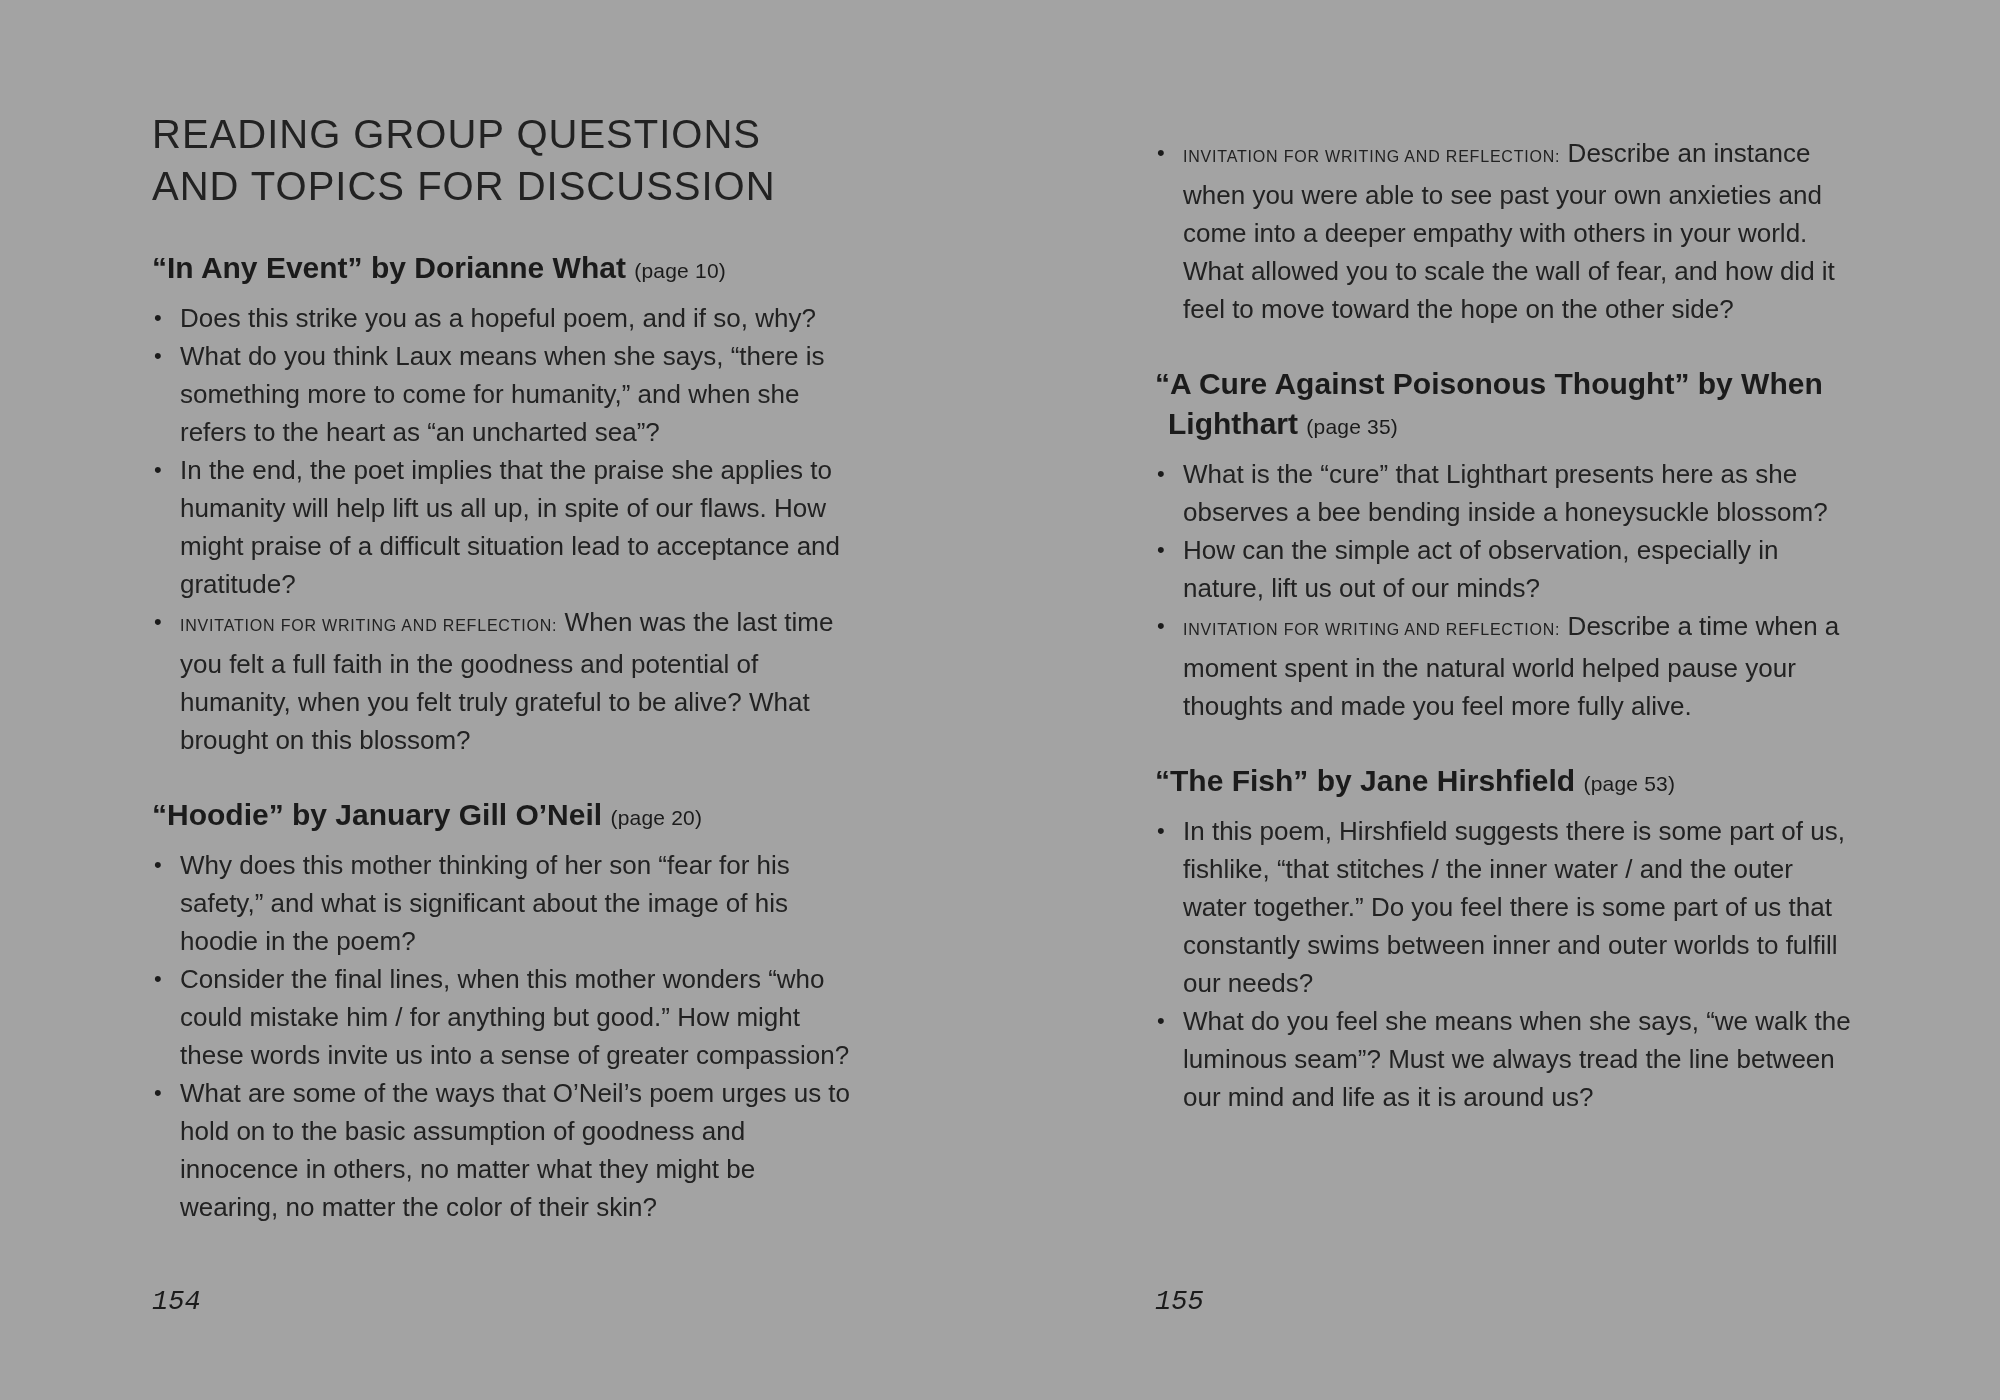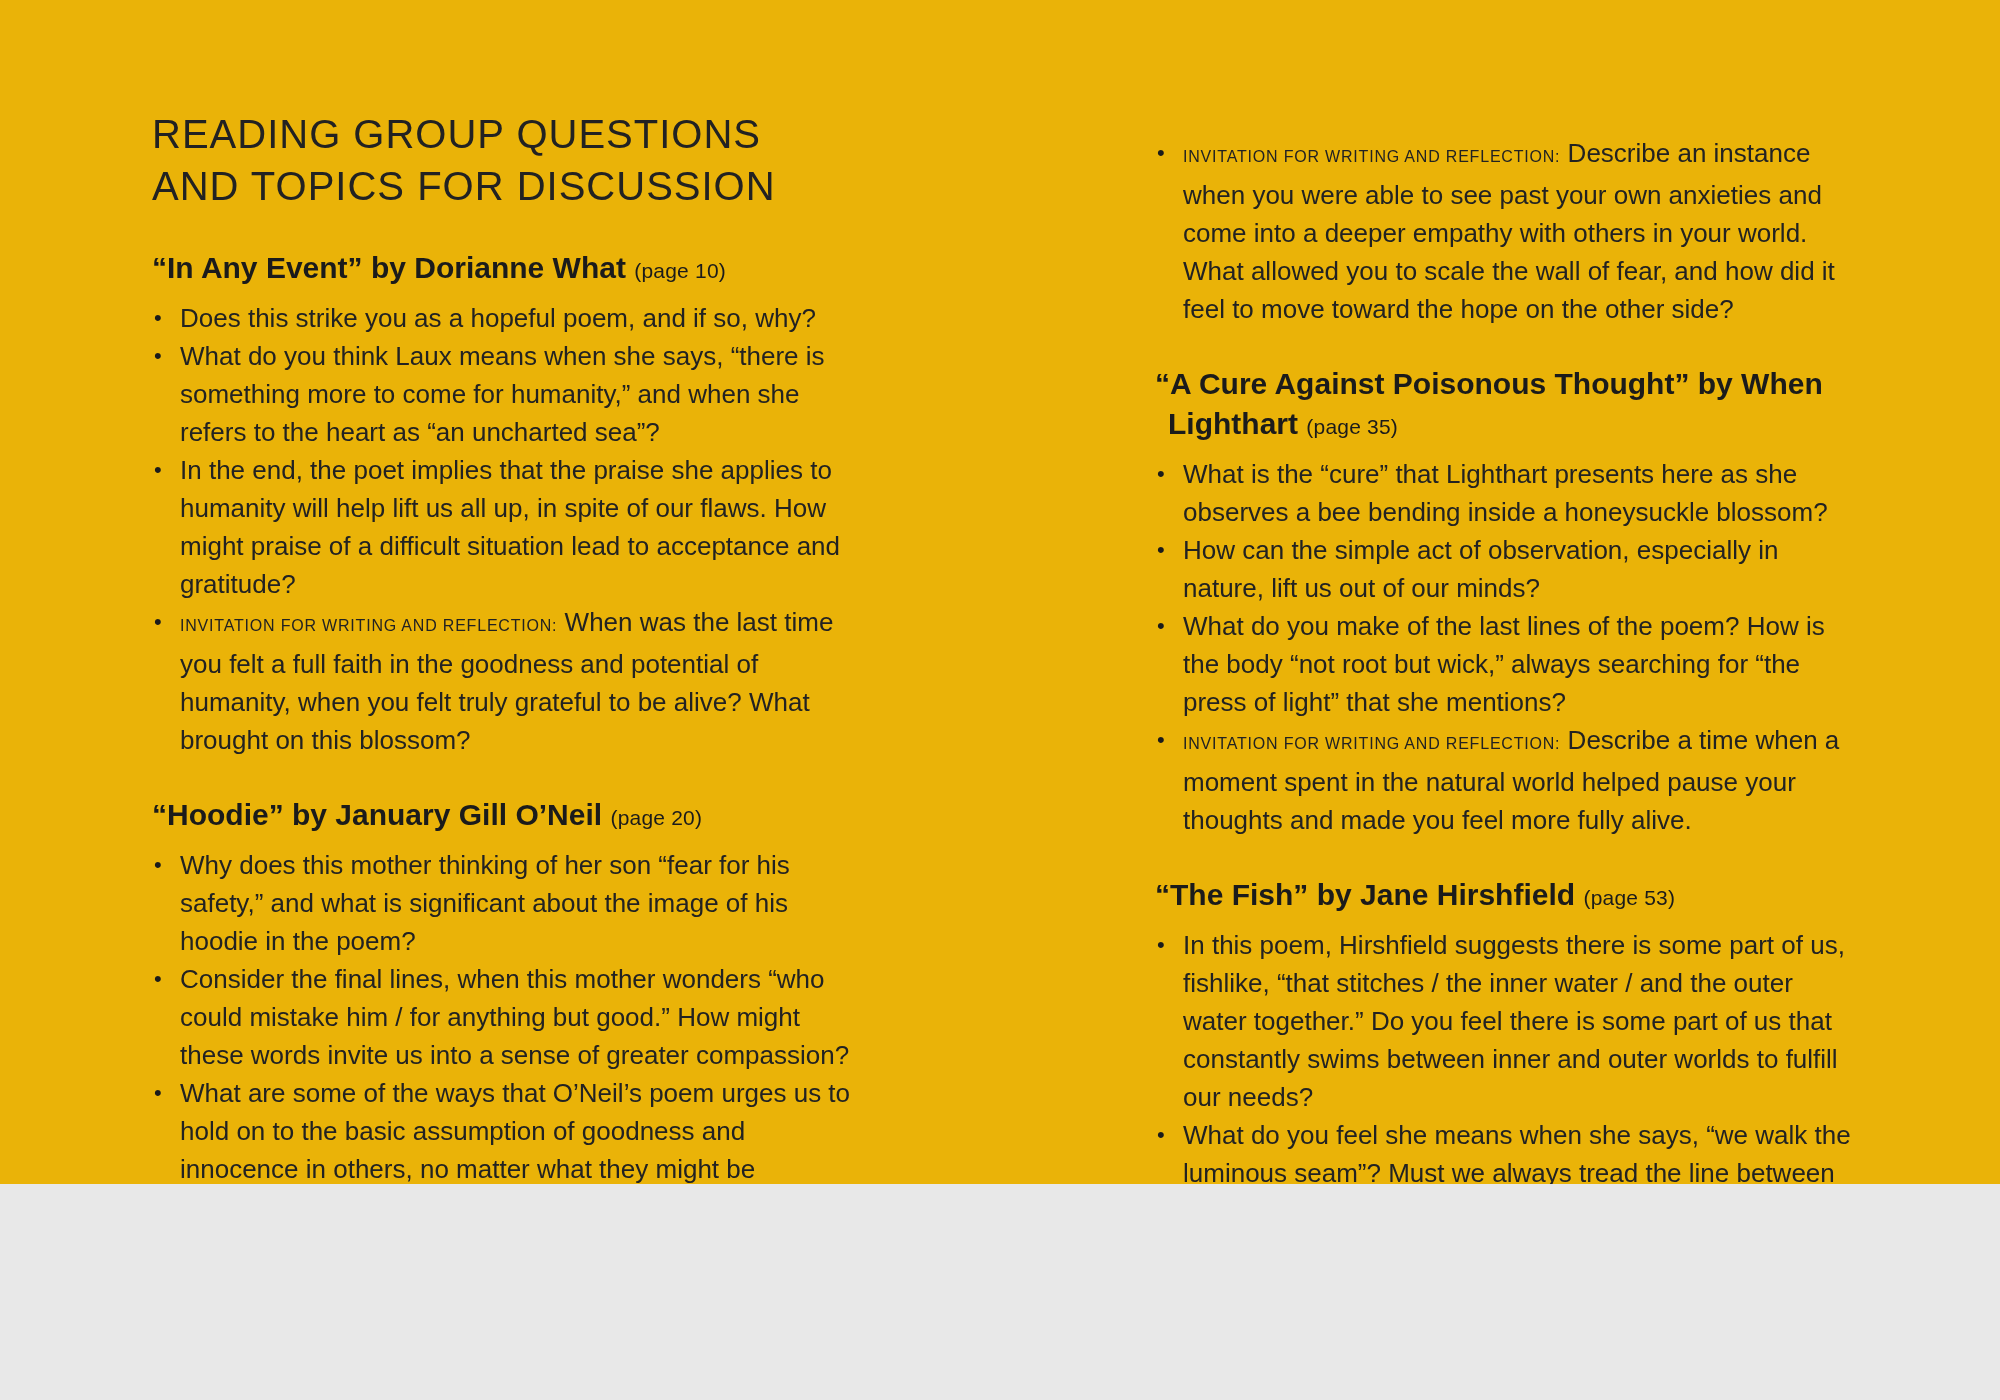--- a/index.html
+++ b/index.html
@@ -1,20 +1,20 @@
 <!DOCTYPE html>
 <html><head>
 <meta charset="utf-8">
 <style>
   html, body { margin: 0; padding: 0; background: #e8e8e8; }
   .spread {
     position: relative;
     width: 2000px;
-    height: 1184px;
-    background: #eab308;
+    height: 1400px;
+    background: #a3a3a3;
     font-family: "Liberation Sans", sans-serif;
     color: #1c1c1c;
     overflow: hidden;
   }
   .col {
     position: absolute;
     width: 700px;
   }
   .col-left  { left: 152px; top: 108px; }
   .col-right { left: 1155px; top: 134px; }
@@ -113,21 +113,20 @@
     <div id="right-lead">
         <ul class="question-list">
           <li><span class="invite-lead">INVITATION FOR WRITING AND REFLECTION:</span> <span>Describe an instance when you were able to see past your own anxieties and come into a deeper empathy with others in your world. What allowed you to scale the wall of fear, and how did it feel to move toward the hope on the other side?</span></li>
         </ul>
       </div>
     <div id="right-sections">
         <h2 class="section-heading"><span>“A Cure Against Poisonous Thought” by When Lighthart</span> <span class="page-ref">(page 35)</span></h2>
         <ul class="question-list">
           <li><span>What is the “cure” that Lighthart presents here as she observes a bee bending inside a honeysuckle blossom?</span></li>
           <li><span>How can the simple act of observation, especially in nature, lift us out of our minds?</span></li>
-          <li><span>What do you make of the last lines of the poem? How is the body “not root but wick,” always searching for “the press of light” that she mentions?</span></li>
           <li><span class="invite-lead">INVITATION FOR WRITING AND REFLECTION:</span> <span>Describe a time when a moment spent in the natural world helped pause your thoughts and made you feel more fully alive.</span></li>
         </ul>
         <h2 class="section-heading"><span>“The Fish” by Jane Hirshfield</span> <span class="page-ref">(page 53)</span></h2>
         <ul class="question-list">
           <li><span>In this poem, Hirshfield suggests there is some part of us, fishlike, “that stitches / the inner water / and the outer water together.” Do you feel there is some part of us that constantly swims between inner and outer worlds to fulfill our needs?</span></li>
           <li><span>What do you feel she means when she says, “we walk the luminous seam”? Must we always tread the line between our mind and life as it is around us?</span></li>
         </ul>
       </div>
   </div>
 

